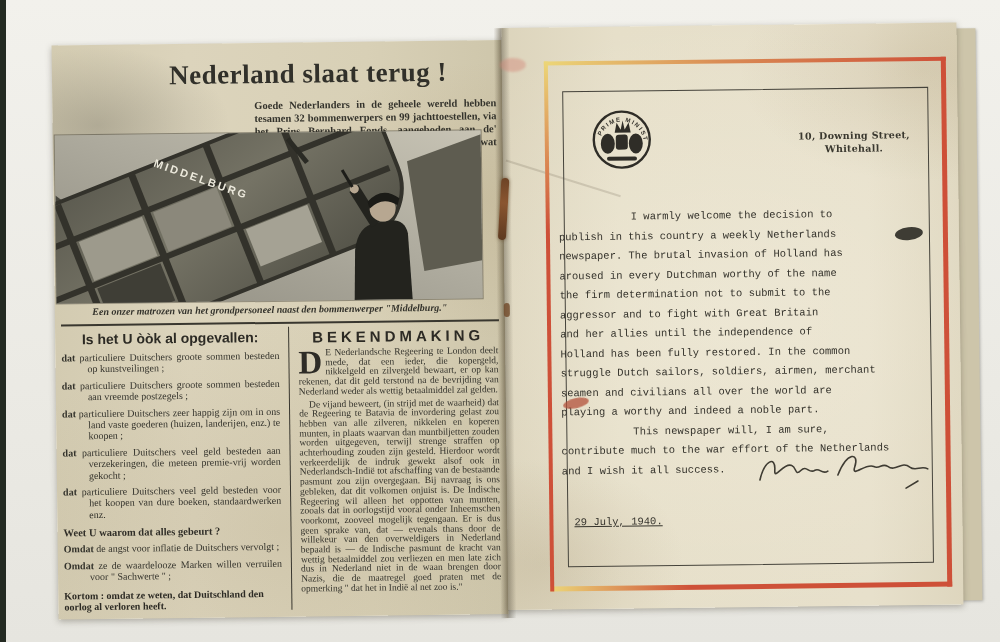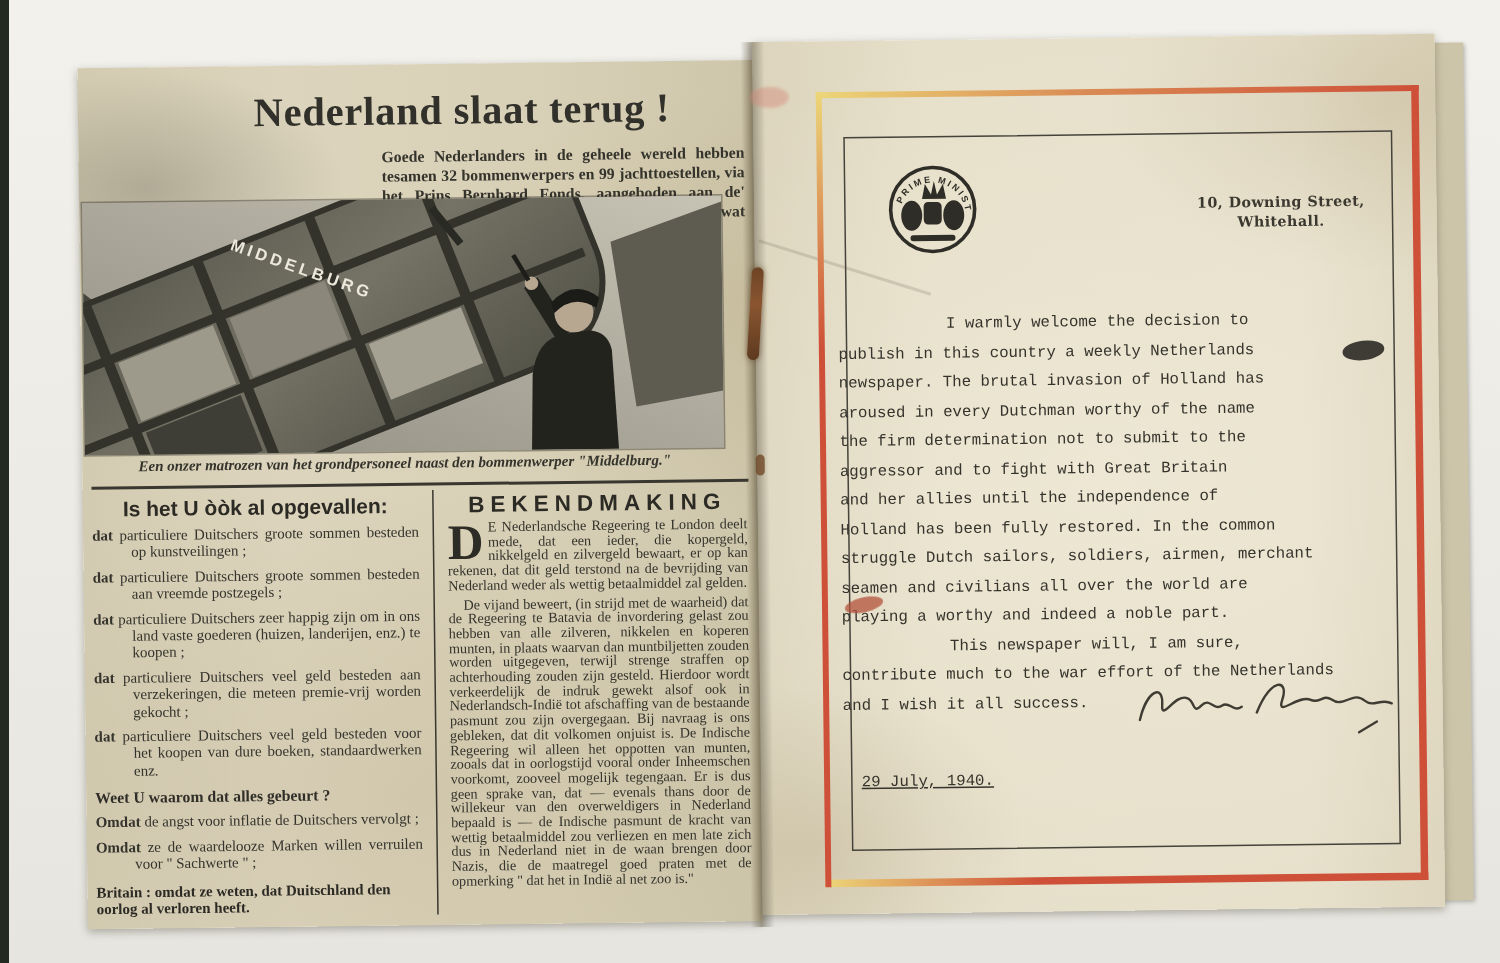--- a/index.html
+++ b/index.html
@@ -139,21 +139,21 @@
       <div class="col-a">
         <div class="col-a-head">Is het U òòk al opgevallen:</div>
         <p class="hang"><b>dat</b> <span>particuliere Duitschers groote sommen besteden op kunstveilingen ;</span></p>
         <p class="hang"><b>dat</b> <span>particuliere Duitschers groote sommen besteden aan vreemde postzegels ;</span></p>
         <p class="hang"><b>dat</b> <span>particuliere Duitschers zeer happig zijn om in ons land vaste goederen (huizen, landerijen, enz.) te koopen ;</span></p>
         <p class="hang"><b>dat</b> <span>particuliere Duitschers veel geld besteden aan verzekeringen, die meteen premie-vrij worden gekocht ;</span></p>
         <p class="hang"><b>dat</b> <span>particuliere Duitschers veel geld besteden voor het koopen van dure boeken, standaardwerken enz.</span></p>
         <div class="q">Weet U waarom dat alles gebeurt ?</div>
         <p class="hang"><b>Omdat</b> <span>de angst voor inflatie de Duitschers vervolgt ;</span></p>
         <p class="hang"><b>Omdat</b> <span>ze de waardelooze Marken willen verruilen voor " Sachwerte " ;</span></p>
-        <div class="kortom"><b>Britain :</b> <span>omdat ze weten, dat Duitschland den oorlog al verloren heeft.</span></div>
+        <div class="kortom"><b>Kortom :</b> <span>omdat ze weten, dat Duitschland den oorlog al verloren heeft.</span></div>
       </div>
       <div class="col-b">
         <div class="col-b-head">BEKENDMAKING</div>
         <p class="bk"><span class="dropcap">D</span><span>E Nederlandsche Regeering te London deelt mede, dat een ieder, die kopergeld, nikkelgeld en zilvergeld bewaart, er op kan rekenen, dat dit geld terstond na de bevrijding van Nederland weder als wettig betaalmiddel zal gelden.</span></p>
         <p class="bk p2">De vijand beweert, (in strijd met de waarheid) dat de Regeering te Batavia de invordering gelast zou hebben van alle zilveren, nikkelen en koperen munten, in plaats waarvan dan muntbiljetten zouden worden uitgegeven, terwijl strenge straffen op achterhouding zouden zijn gesteld. Hierdoor wordt verkeerdelijk de indruk gewekt alsof ook in Nederlandsch-Indië tot afschaffing van de bestaande pasmunt zou zijn overgegaan. Bij navraag is ons gebleken, dat dit volkomen onjuist is. De Indische Regeering wil alleen het oppotten van munten, zooals dat in oorlogstijd vooral onder Inheemschen voorkomt, zooveel mogelijk tegengaan. Er is dus geen sprake van, dat — evenals thans door de willekeur van den overweldigers in Nederland bepaald is — de Indische pasmunt de kracht van wettig betaalmiddel zou verliezen en men late zich dus in Nederland niet in de waan brengen door Nazis, die de maatregel goed praten met de opmerking " dat het in Indië al net zoo is."</p>
       </div>
     </div>
   </div>
 
   <div class="page page-right">

